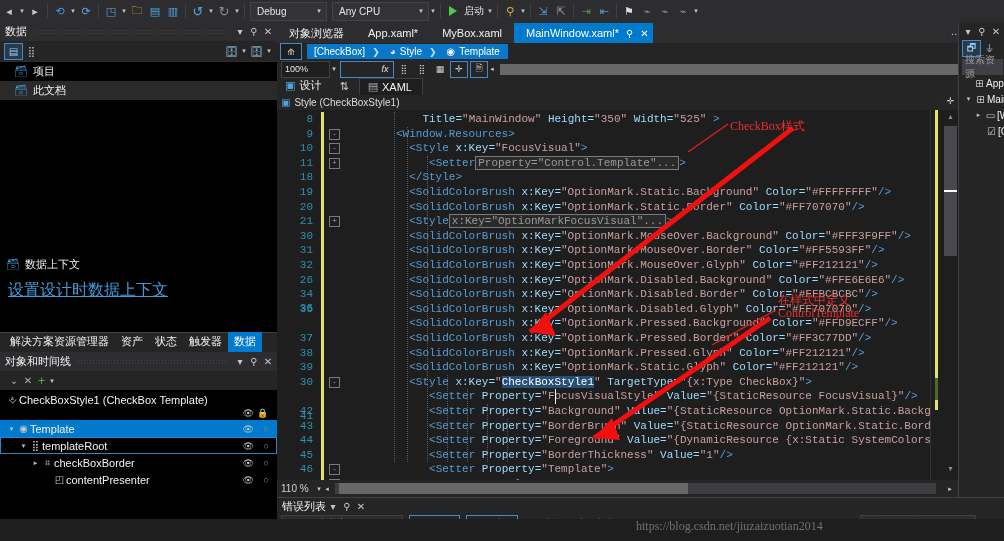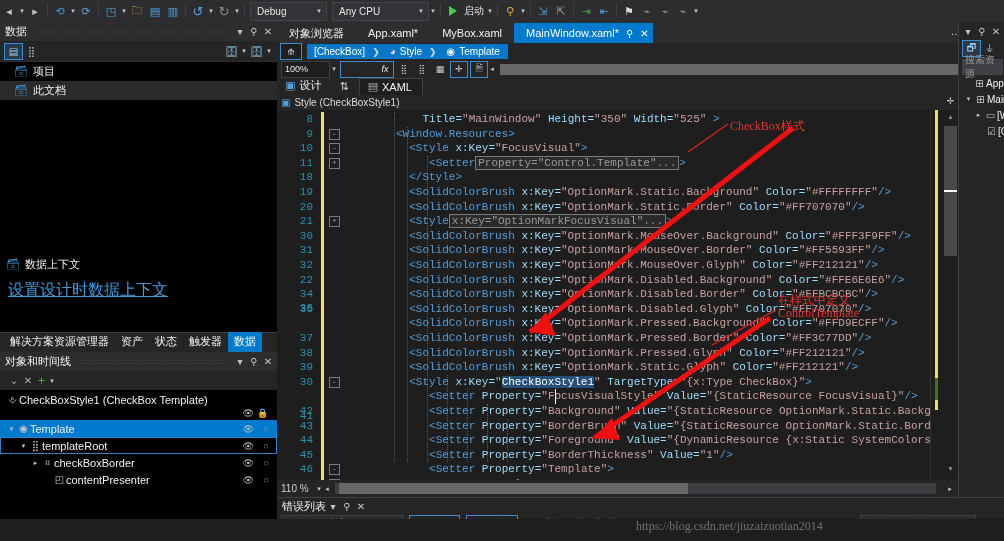--- a/index.html
+++ b/index.html
@@ -407,21 +407,21 @@
       <div class="codeline" style="top: 104.2px; left: 132.2px;"><span class="tg">&lt;Style</span><span class="collapsed">x:Key="OptionMarkFocusVisual"...</span><span class="tg">&gt;</span></div>
       <div class="ln" style="top: 118.8px;">30</div>
       <div class="chg" style="top: 118.8px; height: 14.6px;"></div>
       <div class="codeline" style="top: 118.8px; left: 132.2px;"><span class="tg">&lt;SolidColorBrush </span><span class="at">x:Key=</span><span class="st">"OptionMark.MouseOver.Background"</span><span class="pl"> </span><span class="at">Color=</span><span class="st">"#FFF3F9FF"</span><span class="tg">/&gt;</span></div>
       <div class="ln" style="top: 133.4px;">31</div>
       <div class="chg" style="top: 133.4px; height: 14.6px;"></div>
       <div class="codeline" style="top: 133.4px; left: 132.2px;"><span class="tg">&lt;SolidColorBrush </span><span class="at">x:Key=</span><span class="st">"OptionMark.MouseOver.Border"</span><span class="pl"> </span><span class="at">Color=</span><span class="st">"#FF5593FF"</span><span class="tg">/&gt;</span></div>
       <div class="ln" style="top: 148px;">32</div>
       <div class="chg" style="top: 148px; height: 14.6px;"></div>
       <div class="codeline" style="top: 148px; left: 132.2px;"><span class="tg">&lt;SolidColorBrush </span><span class="at">x:Key=</span><span class="st">"OptionMark.MouseOver.Glyph"</span><span class="pl"> </span><span class="at">Color=</span><span class="st">"#FF212121"</span><span class="tg">/&gt;</span></div>
-      <div class="ln" style="top: 162.6px;">22</div>
+      <div class="ln" style="top: 162.6px;">26</div>
       <div class="chg" style="top: 162.6px; height: 14.6px;"></div>
       <div class="codeline" style="top: 162.6px; left: 132.2px;"><span class="tg">&lt;SolidColorBrush </span><span class="at">x:Key=</span><span class="st">"OptionMark.Disabled.Background"</span><span class="pl"> </span><span class="at">Color=</span><span class="st">"#FFE6E6E6"</span><span class="tg">/&gt;</span></div>
       <div class="ln" style="top: 177.2px;">34</div>
       <div class="chg" style="top: 177.2px; height: 14.6px;"></div>
       <div class="codeline" style="top: 177.2px; left: 132.2px;"><span class="tg">&lt;SolidColorBrush </span><span class="at">x:Key=</span><span class="st">"OptionMark.Disabled.Border"</span><span class="pl"> </span><span class="at">Color=</span><span class="st">"#FFBCBCBC"</span><span class="tg">/&gt;</span></div>
       <div class="ln" style="top: 191.8px;">35</div>
       <div class="chg" style="top: 191.8px; height: 14.6px;"></div>
       <div class="codeline" style="top: 191.8px; left: 132.2px;"><span class="tg">&lt;SolidColorBrush </span><span class="at">x:Key=</span><span class="st">"OptionMark.Disabled.Glyph"</span><span class="pl"> </span><span class="at">Color=</span><span class="st">"#FF707070"</span><span class="tg">/&gt;</span></div>
       <div class="ln" style="top: 191px;">36</div>
       <div class="chg" style="top: 206.4px; height: 14.6px;"></div>

